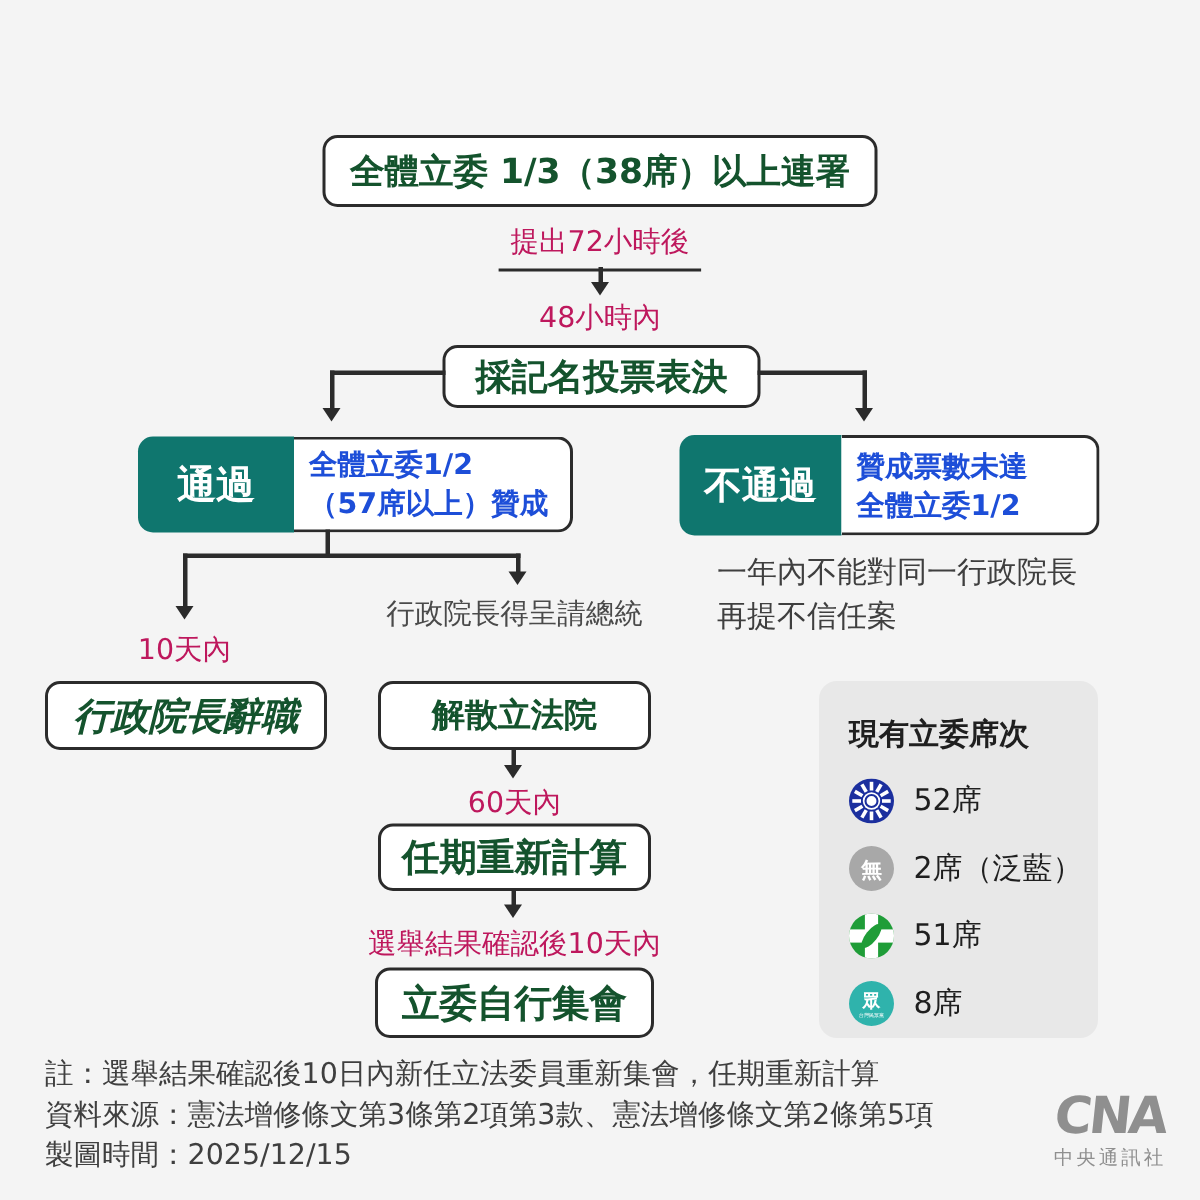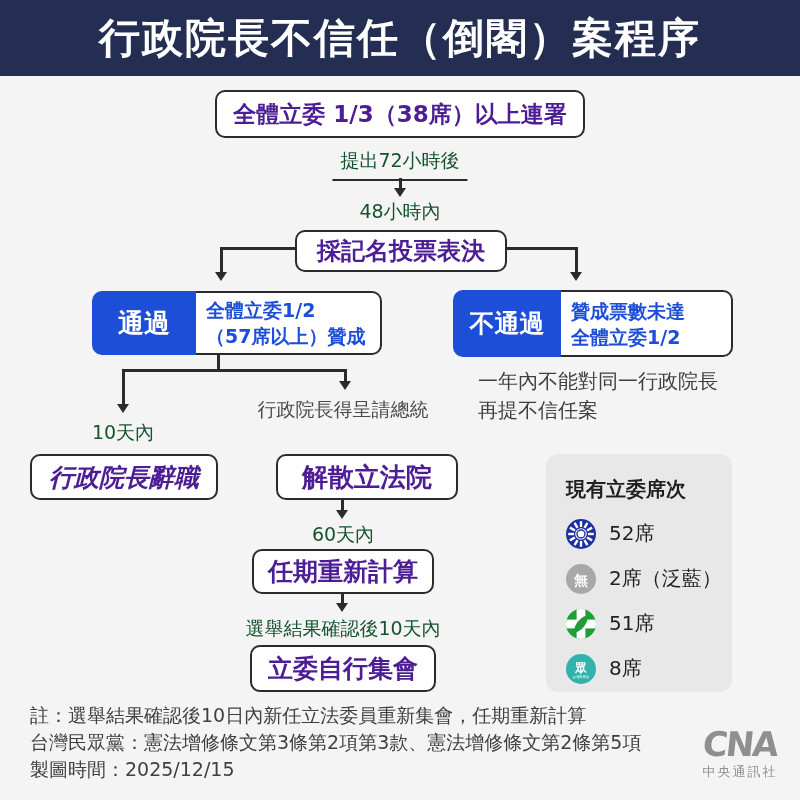--- a/index.html
+++ b/index.html
@@ -7,30 +7,30 @@
   #canvas{position:relative;width:800px;height:800px;background:#f4f4f4;overflow:hidden;}
 
   
   #header{position:absolute;left:0;top:0;width:800px;height:76px;background:#242d52;
     color:#fff;font-size:41px;font-weight:bold;letter-spacing:2px;
     display:flex;align-items:center;justify-content:center;}
 
   
   .fbox{position:absolute;background:#fff;border:2.5px solid #2b2b2b;border-radius:10px;
     box-sizing:border-box;display:flex;align-items:center;justify-content:center;
-    font-weight:bold;color:#4c1d95;white-space:nowrap;}
+    font-weight:bold;color:#14532d;white-space:nowrap;}
   #box-start{left:215px;top:90px;width:370px;height:48px;font-size:23px;}
   #box-vote{left:295px;top:230px;width:212px;height:42px;font-size:24px;}
   #box-resign{left:30px;top:454px;width:188px;height:46px;font-size:25px;font-style:italic;}
-  #box-dissolve{left:252px;top:454px;width:182px;height:46px;font-size:26px;margin-left:24px;}
+  #box-dissolve{left:252px;top:454px;width:182px;height:46px;font-size:22px;}
   #box-reelect{left:252px;top:549px;width:182px;height:45px;font-size:25px;}
   #box-assemble{left:250px;top:645px;width:186px;height:47px;font-size:25px;}
 
   
-  .lbl{position:absolute;font-size:19px;color:#14532d;white-space:nowrap;}
+  .lbl{position:absolute;font-size:19px;color:#be185d;white-space:nowrap;}
   #lbl-72h{left:400px;top:148px;transform:translateX(-50%);border-bottom:2.5px solid #2b2b2b;padding:0 8px 5px;}
   #lbl-48h{left:400px;top:199px;transform:translateX(-50%);}
   #lbl-10d{left:123px;top:420px;transform:translateX(-50%);}
   #note-dissolve{left:343px;top:396px;transform:translateX(-50%);text-align:center;line-height:27px;color:#4a4a4a;}
   #lbl-60d{left:343px;top:522px;transform:translateX(-50%);}
   #lbl-after{left:343px;top:616px;transform:translateX(-50%);}
   #note-fail{position:absolute;left:478px;top:367px;font-size:20px;line-height:29px;color:#3f3f3f;white-space:nowrap;}
 
   
   .ln{position:absolute;background:#2b2b2b;}
@@ -45,21 +45,21 @@
   #p-split{left:122px;top:369px;width:225px;height:3px;}
   #p-l-v{left:122px;top:369px;width:3px;height:36px;}        #p-l-head{left:117px;top:404px;}
   #p-r-v{left:344px;top:369px;width:3px;height:13px;}        #p-r-head{left:339px;top:381px;}
   #a2-line{left:341px;top:500px;width:3px;height:11px;}      #a2-head{left:336px;top:510px;}
   #a3-line{left:341px;top:594px;width:3px;height:10px;}      #a3-head{left:336px;top:603px;}
 
   
   .result{position:absolute;display:flex;box-sizing:border-box;}
   #grp-pass{left:92px;top:291px;width:290px;height:64px;}
   #grp-fail{left:453px;top:290px;width:280px;height:67px;}
-  .badge{background:#1d4ed8;border-radius:10px 0 0 10px;color:#fff;font-weight:bold;
+  .badge{background:#0f766e;border-radius:10px 0 0 10px;color:#fff;font-weight:bold;
     display:flex;align-items:center;justify-content:center;flex:none;}
   #grp-pass .badge{width:104px;font-size:26px;}
   #grp-fail .badge{width:108px;font-size:25px;}
   .rdesc{flex:1;background:#fff;border:2.5px solid #2b2b2b;border-left:none;
     border-radius:0 10px 10px 0;box-sizing:border-box;display:flex;flex-direction:column;
     justify-content:center;padding:0 10px;font-weight:bold;font-size:19px;line-height:26px;
     color:#1d4ed8;white-space:nowrap;}
 
   
   #seats{position:absolute;left:546px;top:454px;width:186px;height:238px;background:#e8e8e8;
@@ -74,21 +74,20 @@
   #foot-note{top:703px;} #foot-src{top:730px;} #foot-time{top:757px;}
   #logo{position:absolute;left:690px;top:727px;width:100px;text-align:center;color:#8f8f8f;}
   #logo .cna{font-size:34px;font-weight:bold;letter-spacing:-2px;line-height:34px;transform:skewX(-6deg);}
   #logo .sub{font-size:13px;letter-spacing:2px;margin-top:2px;}
 </style>
 </head>
 <body>
 
 <div id="canvas">
 
-  <div id="header">行政院長不信任（倒閣）案程序</div>
 
   <div id="box-start" class="fbox">全體立委 1/3（38席）以上連署</div>
   <div id="lbl-72h" class="lbl">提出72小時後</div>
   <div id="a1-line" class="ln"></div>
   <div id="a1-head" class="ah"></div>
   <div id="lbl-48h" class="lbl">48小時內</div>
 
   <div id="box-vote" class="fbox">採記名投票表決</div>
   <div id="c-left-h" class="ln"></div>
   <div id="c-left-v" class="ln"></div>
@@ -197,21 +196,21 @@
       <svg class="picon" width="30" height="30" viewBox="0 0 30 30">
         <circle cx="15" cy="15" r="15" fill="#2fb3ac"></circle>
         <text x="15" y="17.5" text-anchor="middle" font-size="12" font-weight="bold" fill="#ffffff">眾</text>
         <text x="15" y="24" text-anchor="middle" font-size="3.4" fill="#ffffff">台灣民眾黨</text>
       </svg>
       <span class="seat-label">8席</span>
     </div>
   </div>
 
   <div id="foot-note" class="foot">註：選舉結果確認後10日內新任立法委員重新集會，任期重新計算</div>
-  <div id="foot-src" class="foot">台灣民眾黨：憲法增修條文第3條第2項第3款、憲法增修條文第2條第5項</div>
+  <div id="foot-src" class="foot">資料來源：憲法增修條文第3條第2項第3款、憲法增修條文第2條第5項</div>
   <div id="foot-time" class="foot">製圖時間：2025/12/15</div>
 
   <div id="logo">
     <div class="cna">CNA</div>
     <div class="sub">中央通訊社</div>
   </div>
 
 </div>
 
 </body></html>

